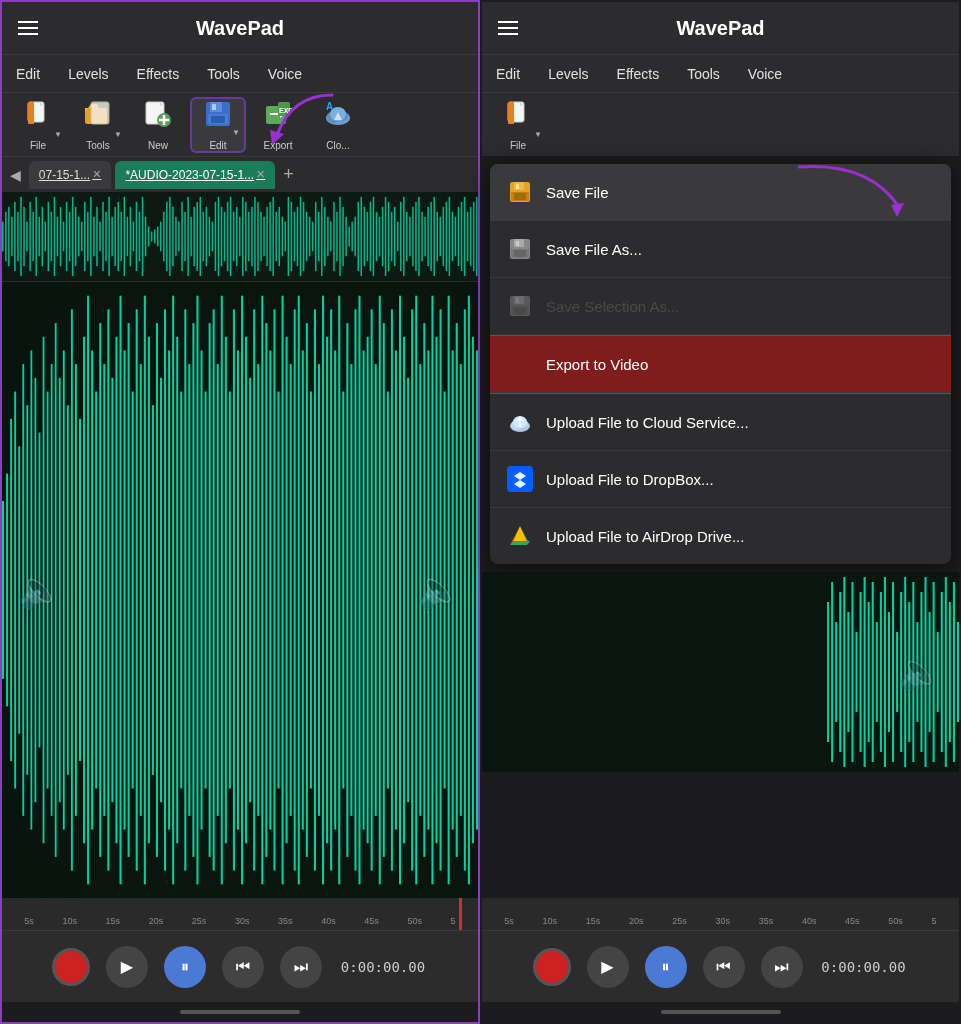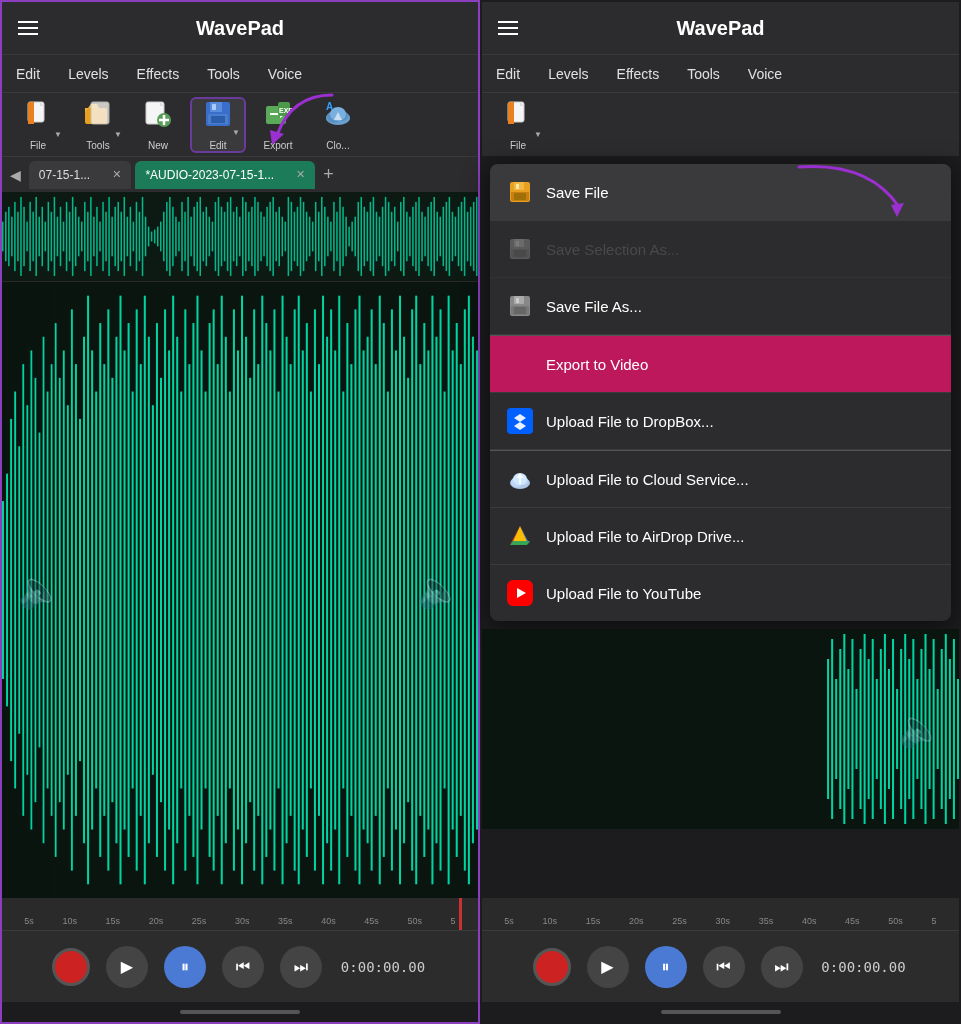--- a/index.html
+++ b/index.html
@@ -138,23 +138,24 @@
       cursor: pointer;
     }
     .tab {
       background: #3a3a3c;
       border-radius: 6px 6px 0 0;
       padding: 4px 10px;
       font-size: 12px;
       color: #ddd;
       display: flex;
       align-items: center;
-      gap: 22px;
+      gap: 2px;
       cursor: pointer;
       height: 28px;
+      text-decoration: underline;
     }
     .tab.active {
       background: #1c7c5a;
       color: #fff;
       align-items: center;
     }
     .tab .close-x {
       font-size: 11px;
       color: #aaa;
       cursor: pointer;
@@ -871,98 +872,89 @@
             <rect x="2" y="2" width="20" height="20" rx="2" fill="#e8a020"></rect>
             <rect x="6" y="2" width="10" height="8" rx="1" fill="#f0b840"></rect>
             <rect x="8" y="4" width="3" height="5" rx="0.5" fill="#ffe8a0"></rect>
             <rect x="3" y="12" width="18" height="9" rx="1" fill="#c88010"></rect>
             <rect x="6" y="13" width="12" height="7" rx="1" fill="#a07008"></rect>
           </svg>
         </div>
         <span class="dropdown-item-text">Save File</span>
       </div>
 
+      <div class="dropdown-item">
+        <div class="dropdown-item-icon">
+          <svg width="24" height="24" viewBox="0 0 24 24">
+            <rect x="2" y="2" width="20" height="20" rx="2" fill="#888"></rect>
+            <rect x="6" y="2" width="10" height="8" rx="1" fill="#aaa"></rect>
+            <rect x="8" y="4" width="3" height="5" rx="0.5" fill="#ccc"></rect>
+            <rect x="3" y="12" width="18" height="9" rx="1" fill="#777"></rect>
+            <rect x="6" y="13" width="12" height="7" rx="1" fill="#666"></rect>
+          </svg>
+        </div>
+        <span class="dropdown-item-text">Save File As...</span>
+      </div>
+
       <div class="dropdown-item" style="opacity:0.5;">
         <div class="dropdown-item-icon">
           <svg width="24" height="24" viewBox="0 0 24 24">
             <rect x="2" y="2" width="20" height="20" rx="2" fill="#888"></rect>
             <rect x="6" y="2" width="10" height="8" rx="1" fill="#aaa"></rect>
             <rect x="8" y="4" width="3" height="5" rx="0.5" fill="#ccc"></rect>
             <rect x="3" y="12" width="18" height="9" rx="1" fill="#777"></rect>
             <rect x="6" y="13" width="12" height="7" rx="1" fill="#666"></rect>
           </svg>
         </div>
         <span class="dropdown-item-text disabled">Save Selection As...</span>
       </div>
 
-      <div class="dropdown-item">
-        <div class="dropdown-item-icon">
-          <svg width="24" height="24" viewBox="0 0 24 24">
-            <rect x="2" y="2" width="20" height="20" rx="2" fill="#888"></rect>
-            <rect x="6" y="2" width="10" height="8" rx="1" fill="#aaa"></rect>
-            <rect x="8" y="4" width="3" height="5" rx="0.5" fill="#ccc"></rect>
-            <rect x="3" y="12" width="18" height="9" rx="1" fill="#777"></rect>
-            <rect x="6" y="13" width="12" height="7" rx="1" fill="#666"></rect>
-          </svg>
-        </div>
-        <span class="dropdown-item-text">Save File As...</span>
-      </div>
-
-      <div class="dropdown-item" style="border-top: 1px solid #555; background:#be185d;">
+      <div class="dropdown-item" style="border-top: 1px solid #555; background:#7f1d1d;">
         <div class="dropdown-item-icon"></div>
         <span class="dropdown-item-text">Export to Video</span>
-      </div>
-
-      <div class="dropdown-item">
-        <div class="dropdown-item-icon">
-          <svg width="26" height="26" viewBox="0 0 26 26">
-            <rect width="26" height="26" rx="4" fill="#0060ff"></rect>
-            <path d="M13 6 L7 10 L13 14 L7 18 L13 22 L19 18 L13 14 L19 10 Z" fill="white" opacity="0.9"></path>
-            <path d="M7 10 L1 14 L7 18" fill="none" stroke="white" stroke-width="0" opacity="0"></path>
-          </svg>
-        </div>
-        <span class="dropdown-item-text">Upload File to DropBox...</span>
       </div>
 
       <div class="dropdown-item" style="border-top: 1px solid #555;">
         <div class="dropdown-item-icon">
           <svg width="26" height="26" viewBox="0 0 26 26">
             <ellipse cx="13" cy="17" rx="10" ry="6" fill="#b0c8e8"></ellipse>
             <ellipse cx="10" cy="16" rx="6" ry="5" fill="#c0d8f8"></ellipse>
             <ellipse cx="16" cy="15" rx="5" ry="4" fill="#c0d8f8"></ellipse>
             <ellipse cx="13" cy="13" rx="7" ry="6" fill="#d0e8ff"></ellipse>
             <line x1="13" y1="18" x2="13" y2="8" stroke="white" stroke-width="2" opacity="0.8"></line>
             <polygon points="9,12 13,7 17,12" fill="white" opacity="0.8"></polygon>
           </svg>
         </div>
         <span class="dropdown-item-text">Upload File to Cloud Service...</span>
       </div>
 
       <div class="dropdown-item">
         <div class="dropdown-item-icon">
           <svg width="26" height="26" viewBox="0 0 26 26">
+            <rect width="26" height="26" rx="4" fill="#0060ff"></rect>
+            <path d="M13 6 L7 10 L13 14 L7 18 L13 22 L19 18 L13 14 L19 10 Z" fill="white" opacity="0.9"></path>
+            <path d="M7 10 L1 14 L7 18" fill="none" stroke="white" stroke-width="0" opacity="0"></path>
+          </svg>
+        </div>
+        <span class="dropdown-item-text">Upload File to DropBox...</span>
+      </div>
+
+      <div class="dropdown-item">
+        <div class="dropdown-item-icon">
+          <svg width="26" height="26" viewBox="0 0 26 26">
             <polygon points="13,3 22,20 4,20" fill="none"></polygon>
             <polygon points="13,3 20,18 6,18" fill="#fbbc04"></polygon>
             <polygon points="6,18 3,22 20,22 23,18" fill="#34a853"></polygon>
             <polygon points="13,3 6,18 3,22" fill="#ea4335"></polygon>
             <polygon points="13,3 20,18 23,22" fill="#4285f4"></polygon>
           </svg>
         </div>
         <span class="dropdown-item-text">Upload File to AirDrop Drive...</span>
       </div>
 
-      <div class="dropdown-item">
-        <div class="dropdown-item-icon">
-          <svg width="26" height="26" viewBox="0 0 26 26">
-            <rect width="26" height="26" rx="6" fill="#ff0000"></rect>
-            <polygon points="10,8 10,18 19,13" fill="white"></polygon>
-          </svg>
-        </div>
-        <span class="dropdown-item-text">Upload File to YouTube</span>
-      </div>
 
 
     </div>
 
     <div style="margin-top:4px;background:#0a1510;flex:1;position:relative;height:200px;overflow:hidden;">
       <svg width="100%" height="200" viewBox="0 0 470 200" preserveAspectRatio="none">
         <rect width="470" height="200" fill="#0a1510"></rect>
         <g fill="#00d4a0">
           <rect x="340" y="30" width="2" height="140"></rect>
           <rect x="344" y="10" width="2" height="180"></rect>

